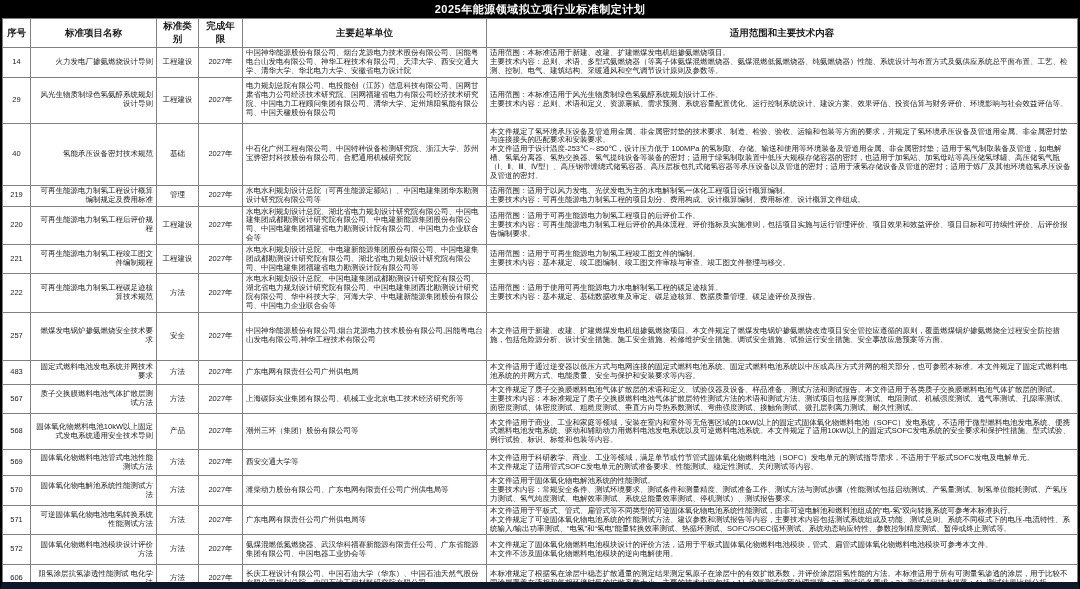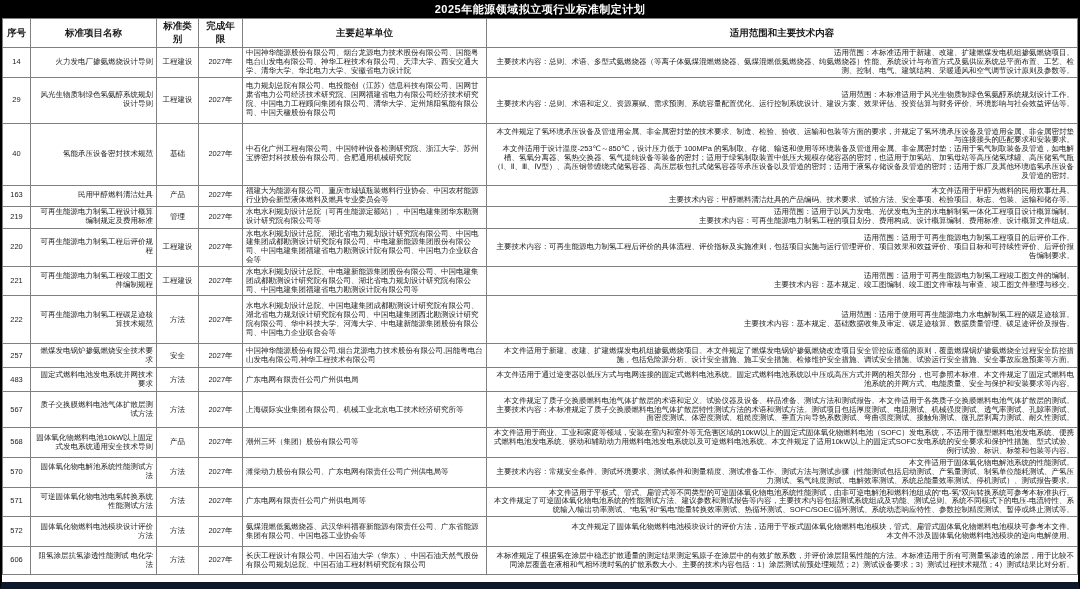--- a/index.html
+++ b/index.html
@@ -6,21 +6,21 @@
   body{width:1080px;font-family:"Liberation Sans","DejaVu Sans",sans-serif;color:#1a1a1a;}
   .sheet{width:1080px;height:589px;box-sizing:border-box;background:#fff;overflow:hidden;border-left:2px solid #000;border-right:2px solid #000;border-bottom:7px solid #0f172a;}
   .title-bar{height:18px;background:#000;color:#fff;font-weight:bold;font-size:11px;line-height:18px;text-align:center;letter-spacing:.5px;}
   table{width:100%;border-collapse:collapse;table-layout:fixed;}
   th,td{border:1px solid #808080;box-sizing:border-box;vertical-align:middle;padding:1px 3px;}
   thead th{font-size:9.5px;font-weight:bold;text-align:center;height:20px;background:#fff;}
   td{font-size:7.5px;line-height:1.18;}
   td.c-no,td.c-cat,td.c-year{text-align:center;}
   td.c-name{text-align:right;}
   td.c-draft{text-align:left;}
-  td.c-scope{text-align:right;white-space:pre-line;}
+  td.c-scope{text-align:left;white-space:pre-line;}
   
   tbody tr:nth-child(1){height:26px;}  tbody tr:nth-child(2){height:46px;}
   tbody tr:nth-child(3){height:62px;}  tbody tr:nth-child(4){height:21px;}
   tbody tr:nth-child(5){height:22px;}  tbody tr:nth-child(6){height:26px;}
   tbody tr:nth-child(7){height:28px;}  tbody tr:nth-child(8){height:48px;}
   tbody tr:nth-child(9){height:24px;}  tbody tr:nth-child(10){height:24px;}
   tbody tr:nth-child(11){height:36px;} tbody tr:nth-child(12){height:26px;}
   tbody tr:nth-child(13){height:22px;} tbody tr:nth-child(14){height:24px;}
   tbody tr:nth-child(15){height:30px;} tbody tr:nth-child(16){height:28px;}
   tbody tr:nth-child(17){height:28px;} tbody tr:nth-child(18){height:30px;}
@@ -69,29 +69,20 @@
 主要技术内容：总则、术语和定义、资源禀赋、需求预测、系统容量配置优化、运行控制系统设计、建设方案、效果评估、投资估算与财务评价、环境影响与社会效益评估等。</td>
   </tr>
         <tr>
     <td class="c-no">40</td>
     <td class="c-name">氢能承压设备密封技术规范</td>
     <td class="c-cat">基础</td>
     <td class="c-year">2027年</td>
     <td class="c-draft">中石化广州工程有限公司、中国特种设备检测研究院、浙江大学、苏州宝骅密封科技股份有限公司、合肥通用机械研究院</td>
     <td class="c-scope">本文件规定了氢环境承压设备及管道用金属、非金属密封垫的技术要求、制造、检验、验收、运输和包装等方面的要求，并规定了氢环境承压设备及管道用金属、非金属密封垫与连接接头的匹配要求和安装要求。
 本文件适用于设计温度-253℃～850℃，设计压力低于 100MPa 的氢制取、存储、输送和使用等环境装备及管道用金属、非金属密封垫；适用于氢气制取装备及管道，如电解槽、氢氧分离器、氢热交换器、氢气提纯设备等装备的密封；适用于绿氢制取装置中低压大规模存储容器的密封，也适用于加氢站、加氢母站等高压储氢球罐、高压储氢气瓶（Ⅰ、Ⅱ、Ⅲ、Ⅳ型）、高压钢带缠绕式储氢容器、高压层板包扎式储氢容器等承压设备以及管道的密封；适用于液氢存储设备及管道的密封；适用于炼厂及其他环境临氢承压设备及管道的密封。</td>
-  </tr>
-        <tr>
-    <td class="c-no">163</td>
-    <td class="c-name">民用甲醇燃料清洁灶具</td>
-    <td class="c-cat">产品</td>
-    <td class="c-year">2027年</td>
-    <td class="c-draft">福建大为能源有限公司、重庆市城镇瓶装燃料行业协会、中国农村能源行业协会新型液体燃料及燃具专业委员会等</td>
-    <td class="c-scope">本文件适用于甲醇为燃料的民用炊事灶具。
-主要技术内容：甲醇燃料清洁灶具的产品编码、技术要求、试验方法、安全事项、检验项目、标志、包装、运输和储存等。</td>
   </tr>
         <tr>
     <td class="c-no">219</td>
     <td class="c-name">可再生能源电力制氢工程设计概算编制规定及费用标准</td>
     <td class="c-cat">管理</td>
     <td class="c-year">2027年</td>
     <td class="c-draft">水电水利规划设计总院（可再生能源定额站）、中国电建集团华东勘测设计研究院有限公司等</td>
     <td class="c-scope">适用范围：适用于以风力发电、光伏发电为主的水电解制氢一体化工程项目设计概算编制。
 主要技术内容：可再生能源电力制氢工程的项目划分、费用构成、设计概算编制、费用标准、设计概算文件组成。</td>
   </tr>
@@ -149,20 +140,29 @@
   </tr>
         <tr>
     <td class="c-no">568</td>
     <td class="c-name">固体氧化物燃料电池10kW以上固定式发电系统通用安全技术导则</td>
     <td class="c-cat">产品</td>
     <td class="c-year">2027年</td>
     <td class="c-draft">潮州三环（集团）股份有限公司等</td>
     <td class="c-scope">本文件适用于商业、工业和家庭等领域，安装在室内和室外等无危害区域的10kW以上的固定式固体氧化物燃料电池（SOFC）发电系统，不适用于微型燃料电池发电系统、便携式燃料电池发电系统、驱动和辅助动力用燃料电池发电系统以及可逆燃料电池系统。本文件规定了适用10kW以上的固定式SOFC发电系统的安全要求和保护性措施、型式试验、例行试验、标识、标签和包装等内容。</td>
   </tr>
         <tr>
+    <td class="c-no">569</td>
+    <td class="c-name">固体氧化物燃料电池管式电池性能测试方法</td>
+    <td class="c-cat">方法</td>
+    <td class="c-year">2027年</td>
+    <td class="c-draft">西安交通大学等</td>
+    <td class="c-scope">本文件适用于科研教学、商业、工业等领域，满足单节或竹节管式固体氧化物燃料电池（SOFC）发电单元的测试指导需求，不适用于平板式SOFC发电及电解单元。
+本文件规定了适用管式SOFC发电单元的测试准备要求、性能测试、稳定性测试、关闭测试等内容。</td>
+  </tr>
+        <tr>
     <td class="c-no">570</td>
     <td class="c-name">固体氧化物电解池系统性能测试方法</td>
     <td class="c-cat">方法</td>
     <td class="c-year">2027年</td>
     <td class="c-draft">潍柴动力股份有限公司、广东电网有限责任公司广州供电局等</td>
     <td class="c-scope">本文件适用于固体氧化物电解池系统的性能测试。
 主要技术内容：常规安全条件、测试环境要求、测试条件和测量精度、测试准备工作、测试方法与测试步骤（性能测试包括启动测试、产氢量测试、制氢单位能耗测试、产氢压力测试、氢气纯度测试、电解效率测试、系统总能量效率测试、停机测试）、测试报告要求。</td>
   </tr>
         <tr>
     <td class="c-no">571</td>

